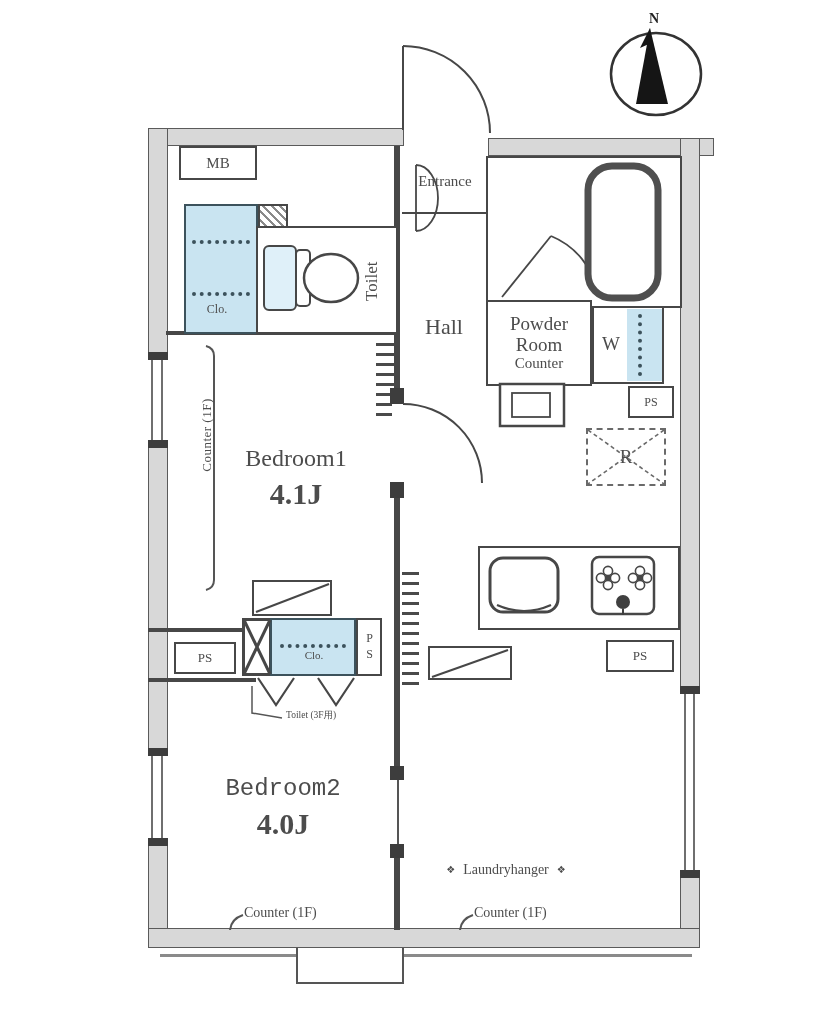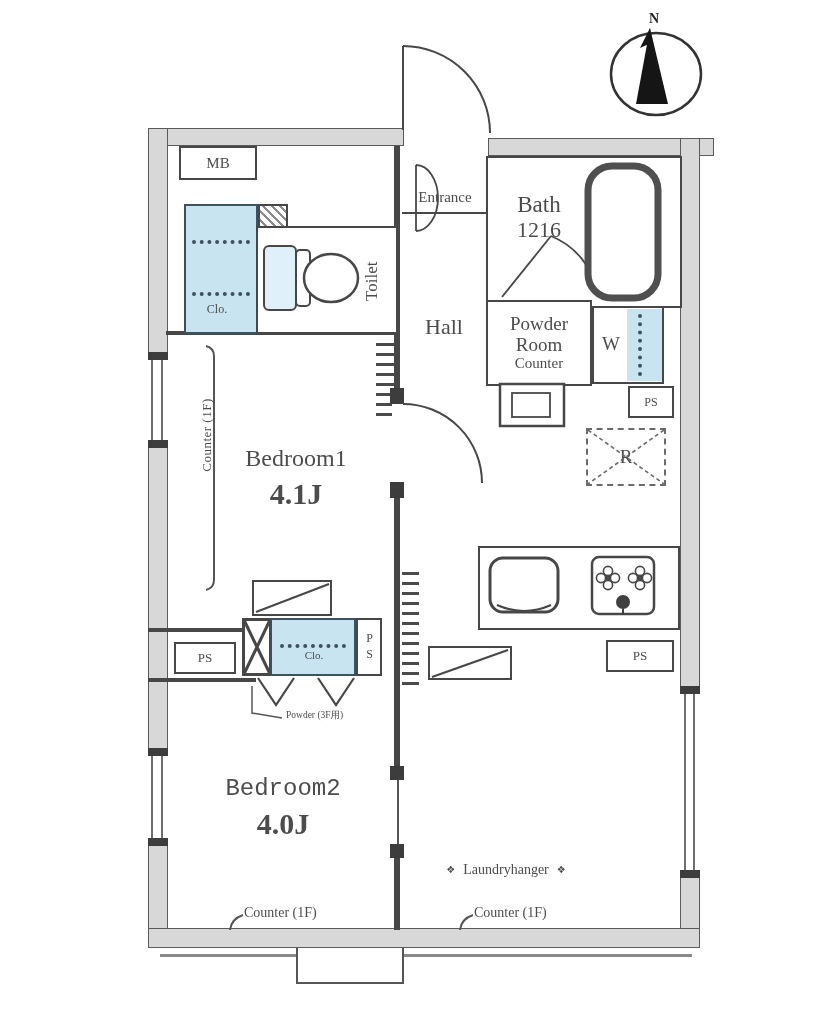--- a/index.html
+++ b/index.html
@@ -83,24 +83,20 @@
   <div class="abs lbl" style="left:190px;top:300px;width:54px;height:18px;font-size:12px;">
     <span>Clo.</span>
   </div>
 
   <div class="abs room" style="left:256px;top:226px;width:142px;height:108px;"></div>
   <div class="abs lbl" style="left:352px;top:238px;width:40px;height:86px;">
     <span class="rot" style="font-size:17px;">Toilet</span>
   </div>
 
   <div class="abs room" style="left:486px;top:156px;width:196px;height:152px;"></div>
-  <div class="abs lbl col" style="left:496px;top:190px;width:86px;height:54px;">
-    <span style="font-size:23px;">Bath</span>
-    <span style="font-size:22px;">1216</span>
-  </div>
 
   <div class="abs room" style="left:486px;top:300px;width:106px;height:86px;"></div>
   <div class="abs lbl col" style="left:490px;top:302px;width:98px;height:82px;">
     <span style="font-size:19px;text-align:right;">Powder</span>
     <span style="font-size:19px;">Room</span>
     <span style="font-size:15px;">Counter</span>
   </div>
 
   <div class="abs room" style="left:592px;top:306px;width:72px;height:78px;"></div>
   <div class="abs bluefill" style="left:627px;top:309px;width:35px;height:72px;"></div>
@@ -135,24 +131,24 @@
     <span>Clo.</span>
   </div>
   <div class="abs room lbl" style="left:356px;top:618px;width:26px;height:58px;">
     <span class="vert" style="font-size:12px;">PS</span>
   </div>
   <div class="abs room" style="left:428px;top:646px;width:84px;height:34px;"></div>
 
   <div class="abs ladder" style="left:376px;top:343px;width:18px;height:76px;"></div>
   <div class="abs ladder" style="left:402px;top:572px;width:17px;height:116px;"></div>
   <div class="abs lbl" style="left:286px;top:708px;width:116px;height:14px;font-size:9.5px;justify-content:flex-start;">
-    <span>Powder (3F用)</span>
-  </div>
-
-  <div class="abs lbl" style="left:402px;top:170px;width:86px;height:22px;font-size:15px;margin-top:16px;">
+    <span>Toilet (3F用)</span>
+  </div>
+
+  <div class="abs lbl" style="left:402px;top:170px;width:86px;height:22px;font-size:15px;">
     <span>Entrance</span>
   </div>
   <div class="abs lbl" style="left:406px;top:311px;width:76px;height:32px;font-size:22px;">
     <span>Hall</span>
   </div>
   <div class="abs lbl col" style="left:206px;top:430px;width:180px;height:96px;">
     <span style="font-size:24px;">Bedroom1</span>
     <span class="num" style="font-size:30px;margin-top:6px;">4.1J</span>
   </div>
   <div class="abs lbl col" style="left:192px;top:760px;width:182px;height:96px;">

